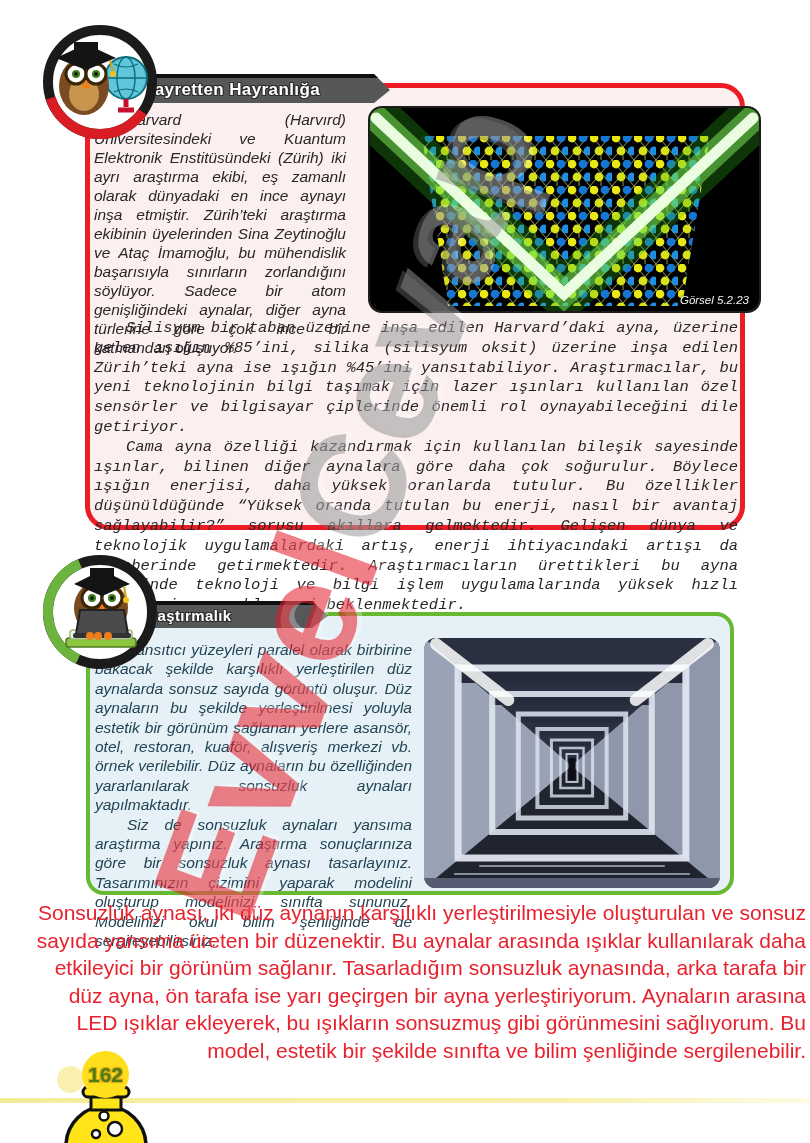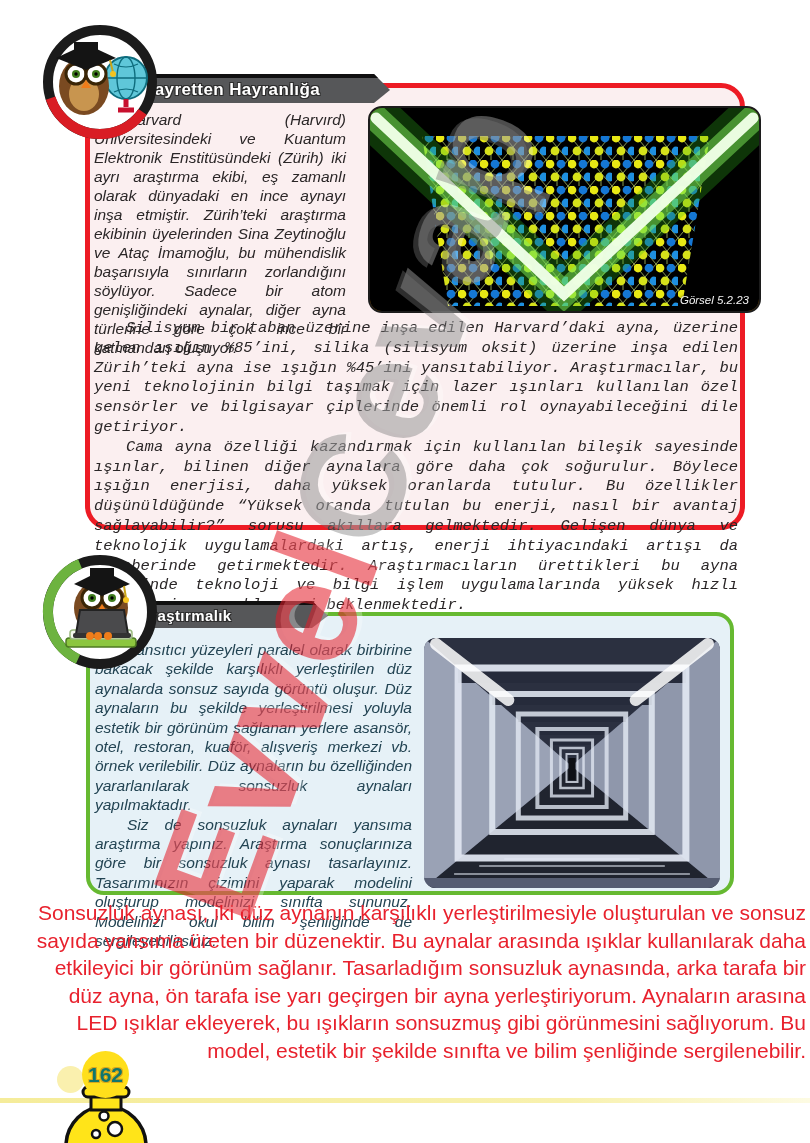--- a/index.html
+++ b/index.html
@@ -54,21 +54,21 @@
   .wm-red{color:rgba(228,26,38,.55);text-shadow:4px 4px 0 rgba(255,255,255,.3);}
   .wm-gray{color:rgba(115,115,115,.40);text-shadow:4px 4px 0 rgba(255,255,255,.3);}
 
   
   .yline{position:absolute;left:0;top:1098px;width:810px;height:5px;z-index:1;
          background:linear-gradient(to right,#f5ec9a 0%,#f8f1ae 70%,#fdfbe3 100%);}
   .palecircle{position:absolute;left:57px;top:1066px;width:27px;height:27px;border-radius:50%;
          background:#faf0ae;z-index:2;}
   .pagebadge{position:absolute;left:82px;top:1051px;width:47px;height:47px;border-radius:50%;
          background:#ffdf1b;z-index:4;display:flex;align-items:center;justify-content:center;
-         color:#0f766e;font-weight:bold;font-size:21px;
+         color:#4d7c0f;font-weight:bold;font-size:21px;
          text-shadow:1px 1px 0 #d9a81c,-1px 1px 0 #d9a81c,1px -1px 0 #d9a81c,-1px -1px 0 #d9a81c;}
   .flask{position:absolute;left:60px;top:1086px;width:150px;height:57px;z-index:3;}
   .unit-title{position:absolute;left:145px;top:1068px;z-index:2;color:#14141f;
          font-size:18.5px;font-weight:bold;}
 </style>
 </head>
 <body>
 
 <div class="page">
 

